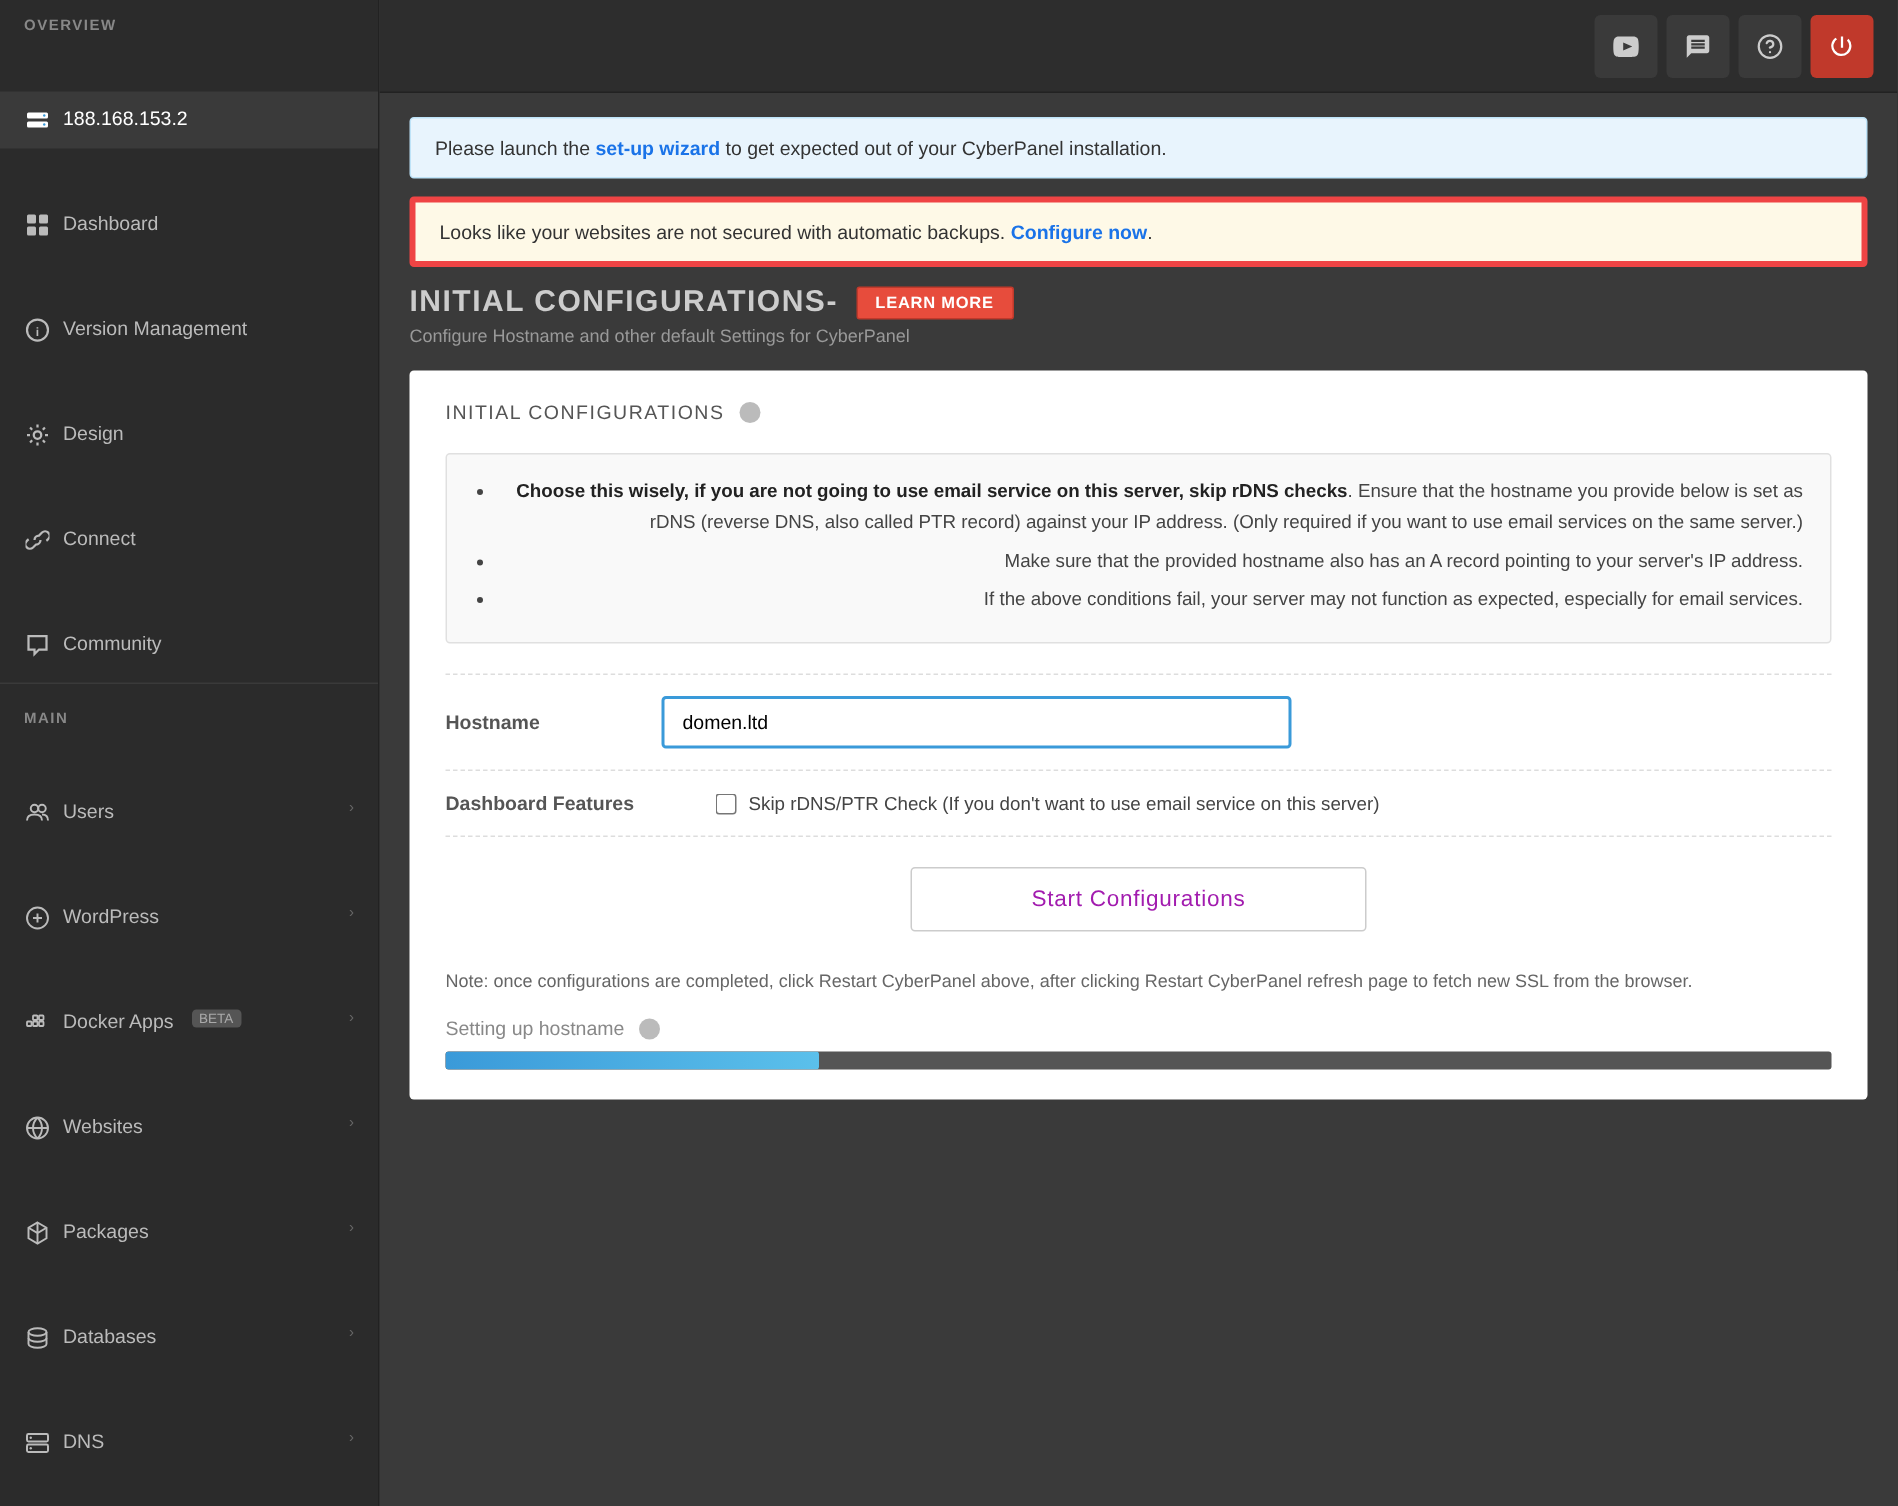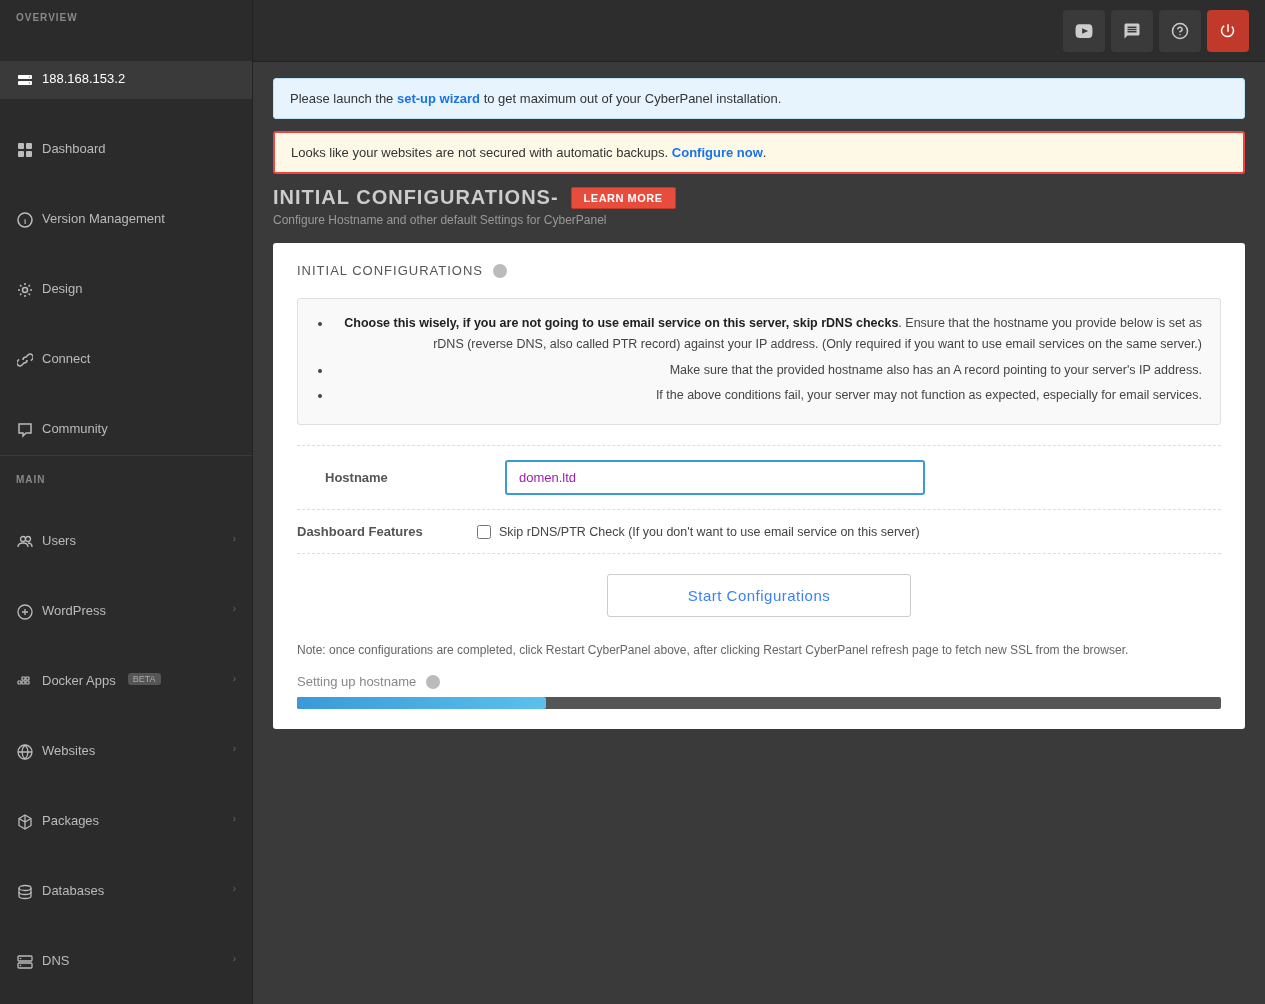--- a/index.html
+++ b/index.html
@@ -105,21 +105,21 @@
     }
 
     
     .alert {
       border-radius: 3px;
       padding: 12px 16px;
       margin-bottom: 12px;
       font-size: 13px;
     }
     .alert-info { background: #e8f4fd; color: #333; border: 1px solid #bee3f8; }
-    .alert-warning { background: #fef9e7; color: #333; border: 2px solid #ef4444; }
+    .alert-warning { background: #fef9e7; color: #333; border: 4px solid #ef4444; }
     .alert a { color: #1a73e8; text-decoration: none; font-weight: 700; }
 
     
     .section-header {
       display: flex;
       align-items: center;
       gap: 12px;
       margin-bottom: 4px;
     }
     .section-title {
@@ -186,35 +186,34 @@
     .info-box li { margin-bottom: 4px; text-align: right; }
     .info-box strong { color: #222; }
 
     .config-row {
       display: flex;
       align-items: center;
       padding: 14px 0;
       border-top: 1px dashed #ddd;
     }
     .config-label {
-      width: 180px;
+      width: 144px;
       font-weight: 700;
       color: #555;
       font-size: 13px;
       flex-shrink: 0;
-      margin-left: 28px;
     }
     .config-input {
       flex: 1;
       max-width: 420px;
       padding: 8px 12px;
       border: 2px solid #3a9ad9;
       border-radius: 3px;
       font-size: 13px;
-      color: #a21caf;
+      color: #000000;
       outline: none;
     }
 
     .features-row {
       display: flex;
       align-items: center;
       padding: 14px 0;
       border-top: 1px dashed #ddd;
     }
     .features-label {
@@ -235,21 +234,21 @@
 
     .start-btn-row {
       display: flex;
       justify-content: center;
       padding: 20px 0 10px;
       border-top: 1px dashed #ddd;
     }
     .start-btn {
       background: #fff;
       border: 1px solid #ccc;
-      color: #3b82f6;
+      color: #a21caf;
       font-size: 15px;
       padding: 12px 80px;
       cursor: pointer;
       border-radius: 3px;
       letter-spacing: 0.5px;
       transition: background 0.2s;
     }
 
     .note-text {
       font-size: 12px;
@@ -513,21 +512,21 @@
     <button class="topbar-btn power" title="">
       <svg width="18" height="18" viewBox="0 0 24 24" fill="currentColor">
           <path d="M13 3h-2v10h2V3zm4.83 2.17l-1.42 1.42A7 7 0 1 1 7.59 5.59L6.17 4.17A9 9 0 1 0 17.83 5.17z"></path>
         </svg>
     </button>
   </div>
 
   <div class="page-body">
 
     <div class="alert alert-info">
-      <span>Please launch the </span><a href="#">set-up wizard</a><span> to get maximum out of your CyberPanel installation.</span>
+      <span>Please launch the </span><a href="#">set-up wizard</a><span> to get expected out of your CyberPanel installation.</span>
     </div>
 
     <div class="alert alert-warning">
       <span>Looks like your websites are not secured with automatic backups. </span><a href="#">Configure now</a><span>.</span>
     </div>
 
     <div class="section-header">
       <span class="section-title">INITIAL CONFIGURATIONS-</span>
       <button class="learn-more-btn">LEARN MORE</button>
     </div>

